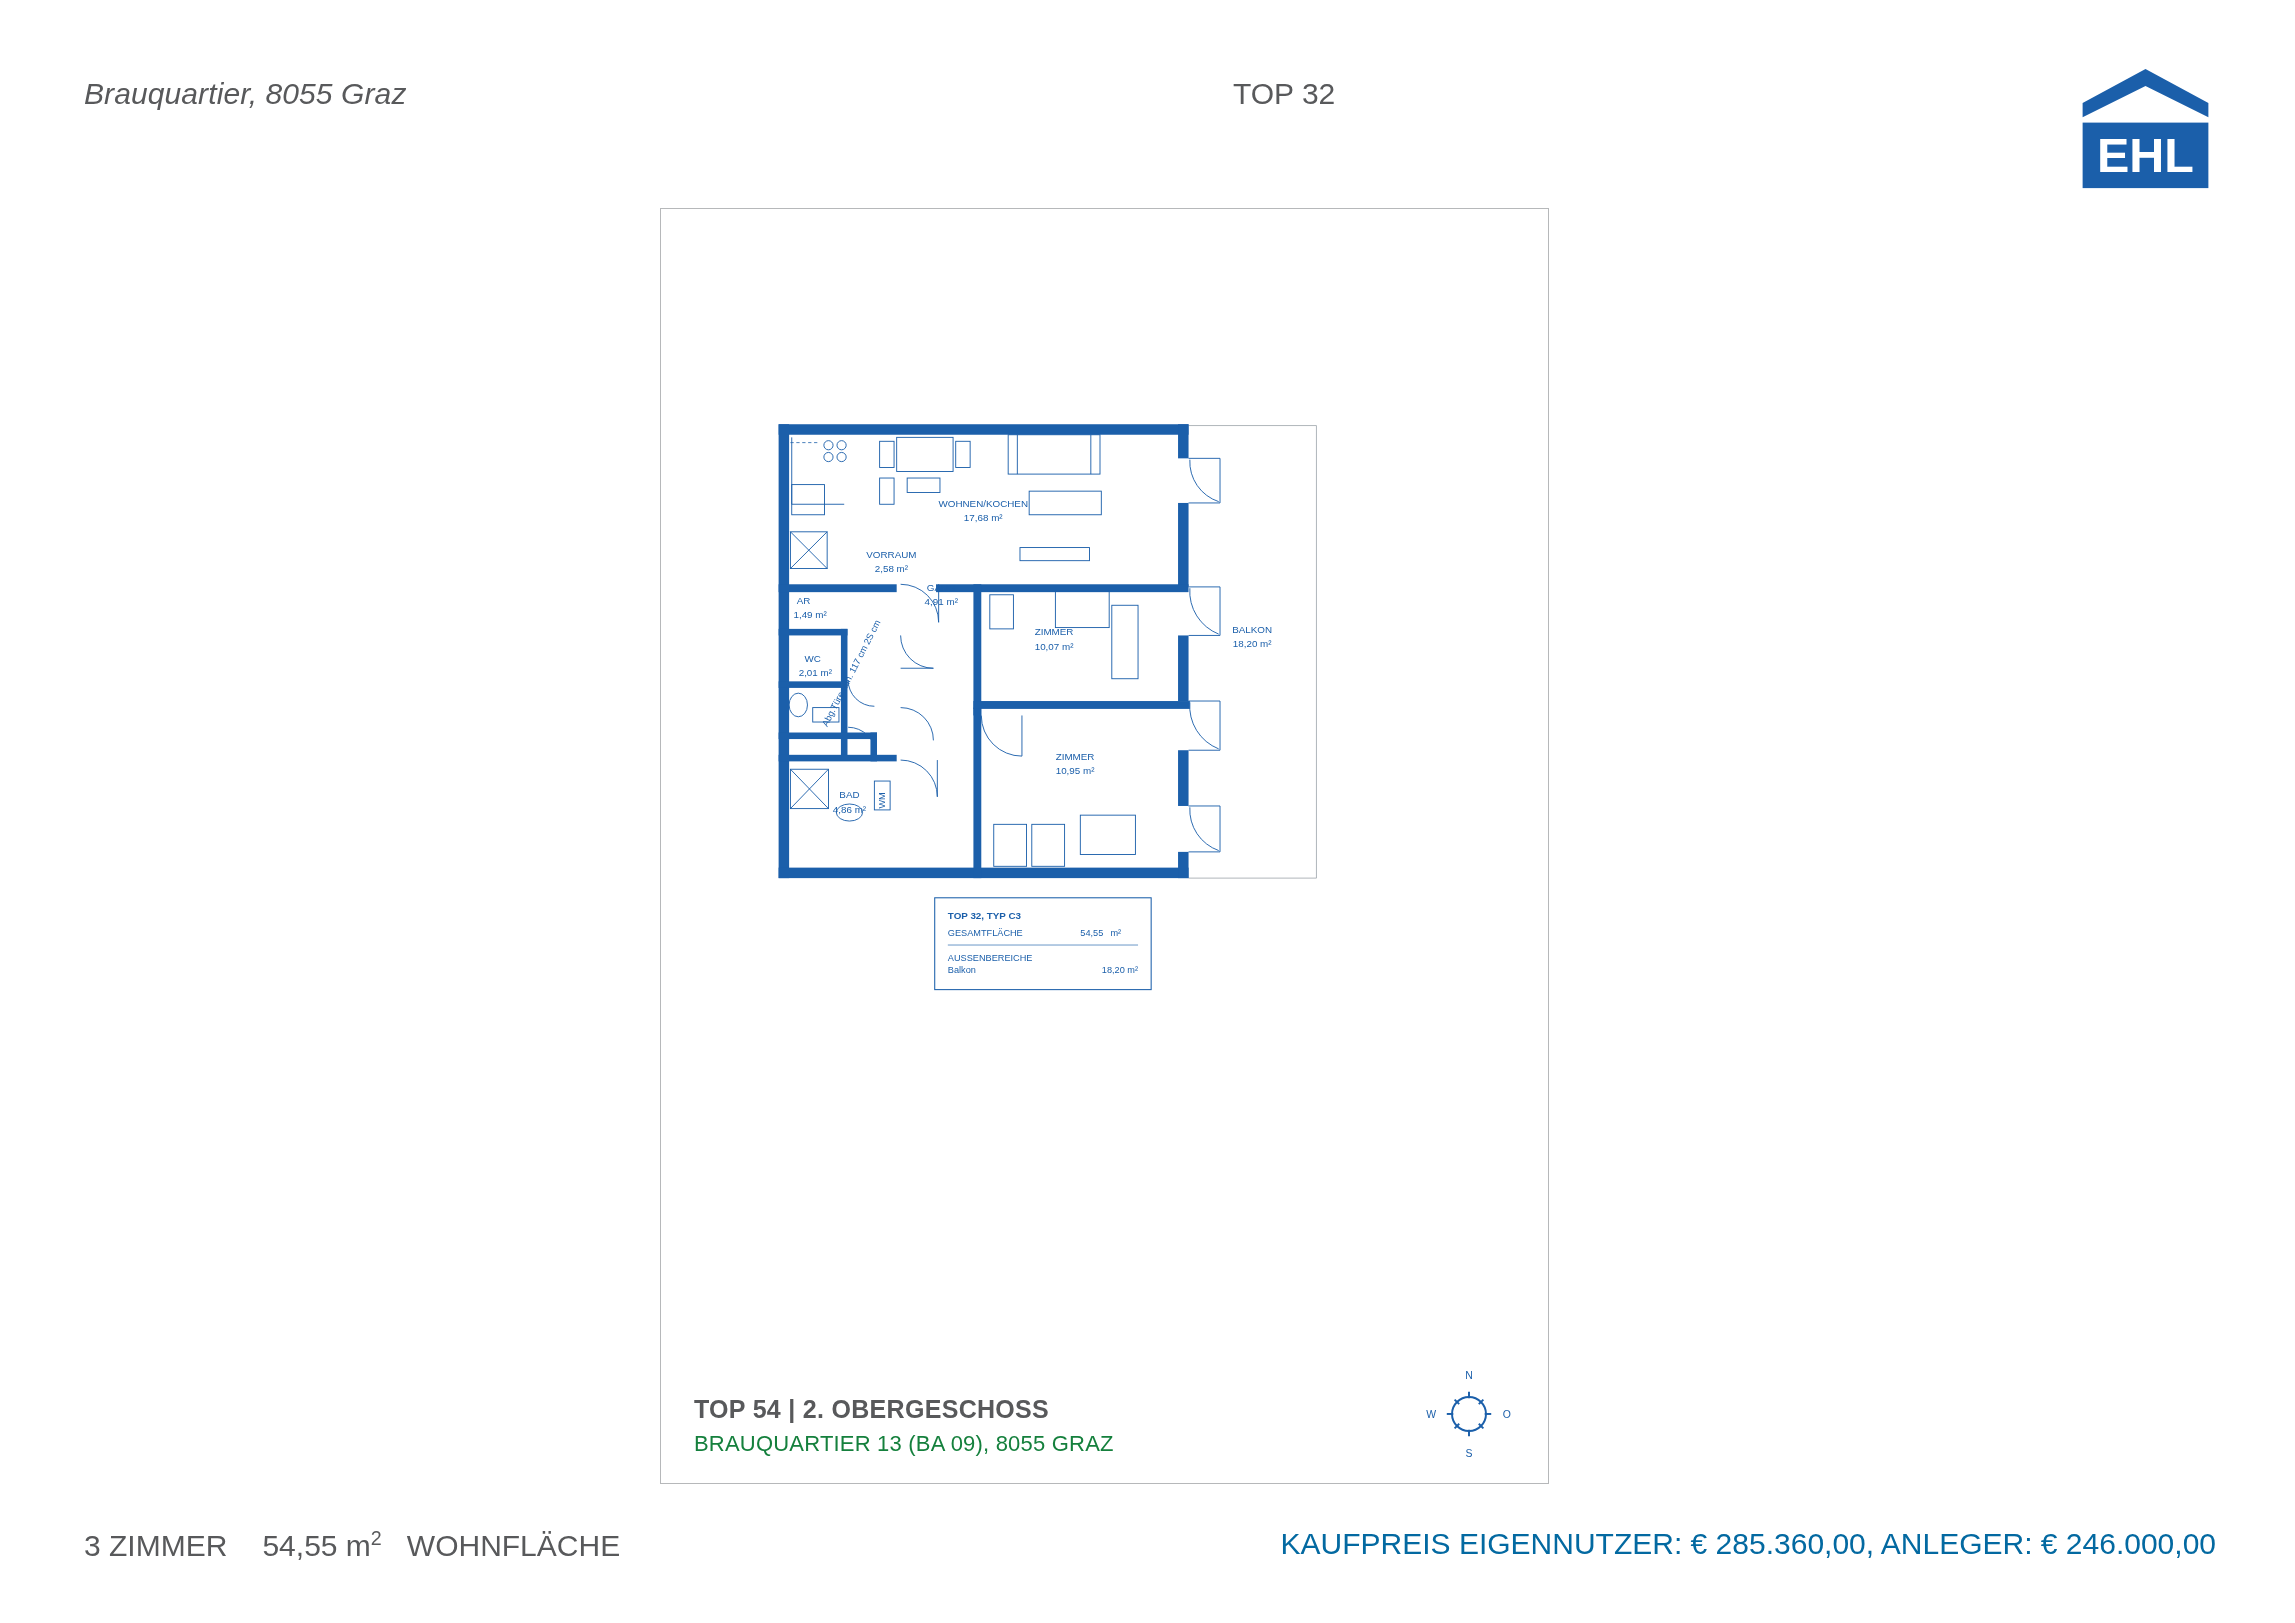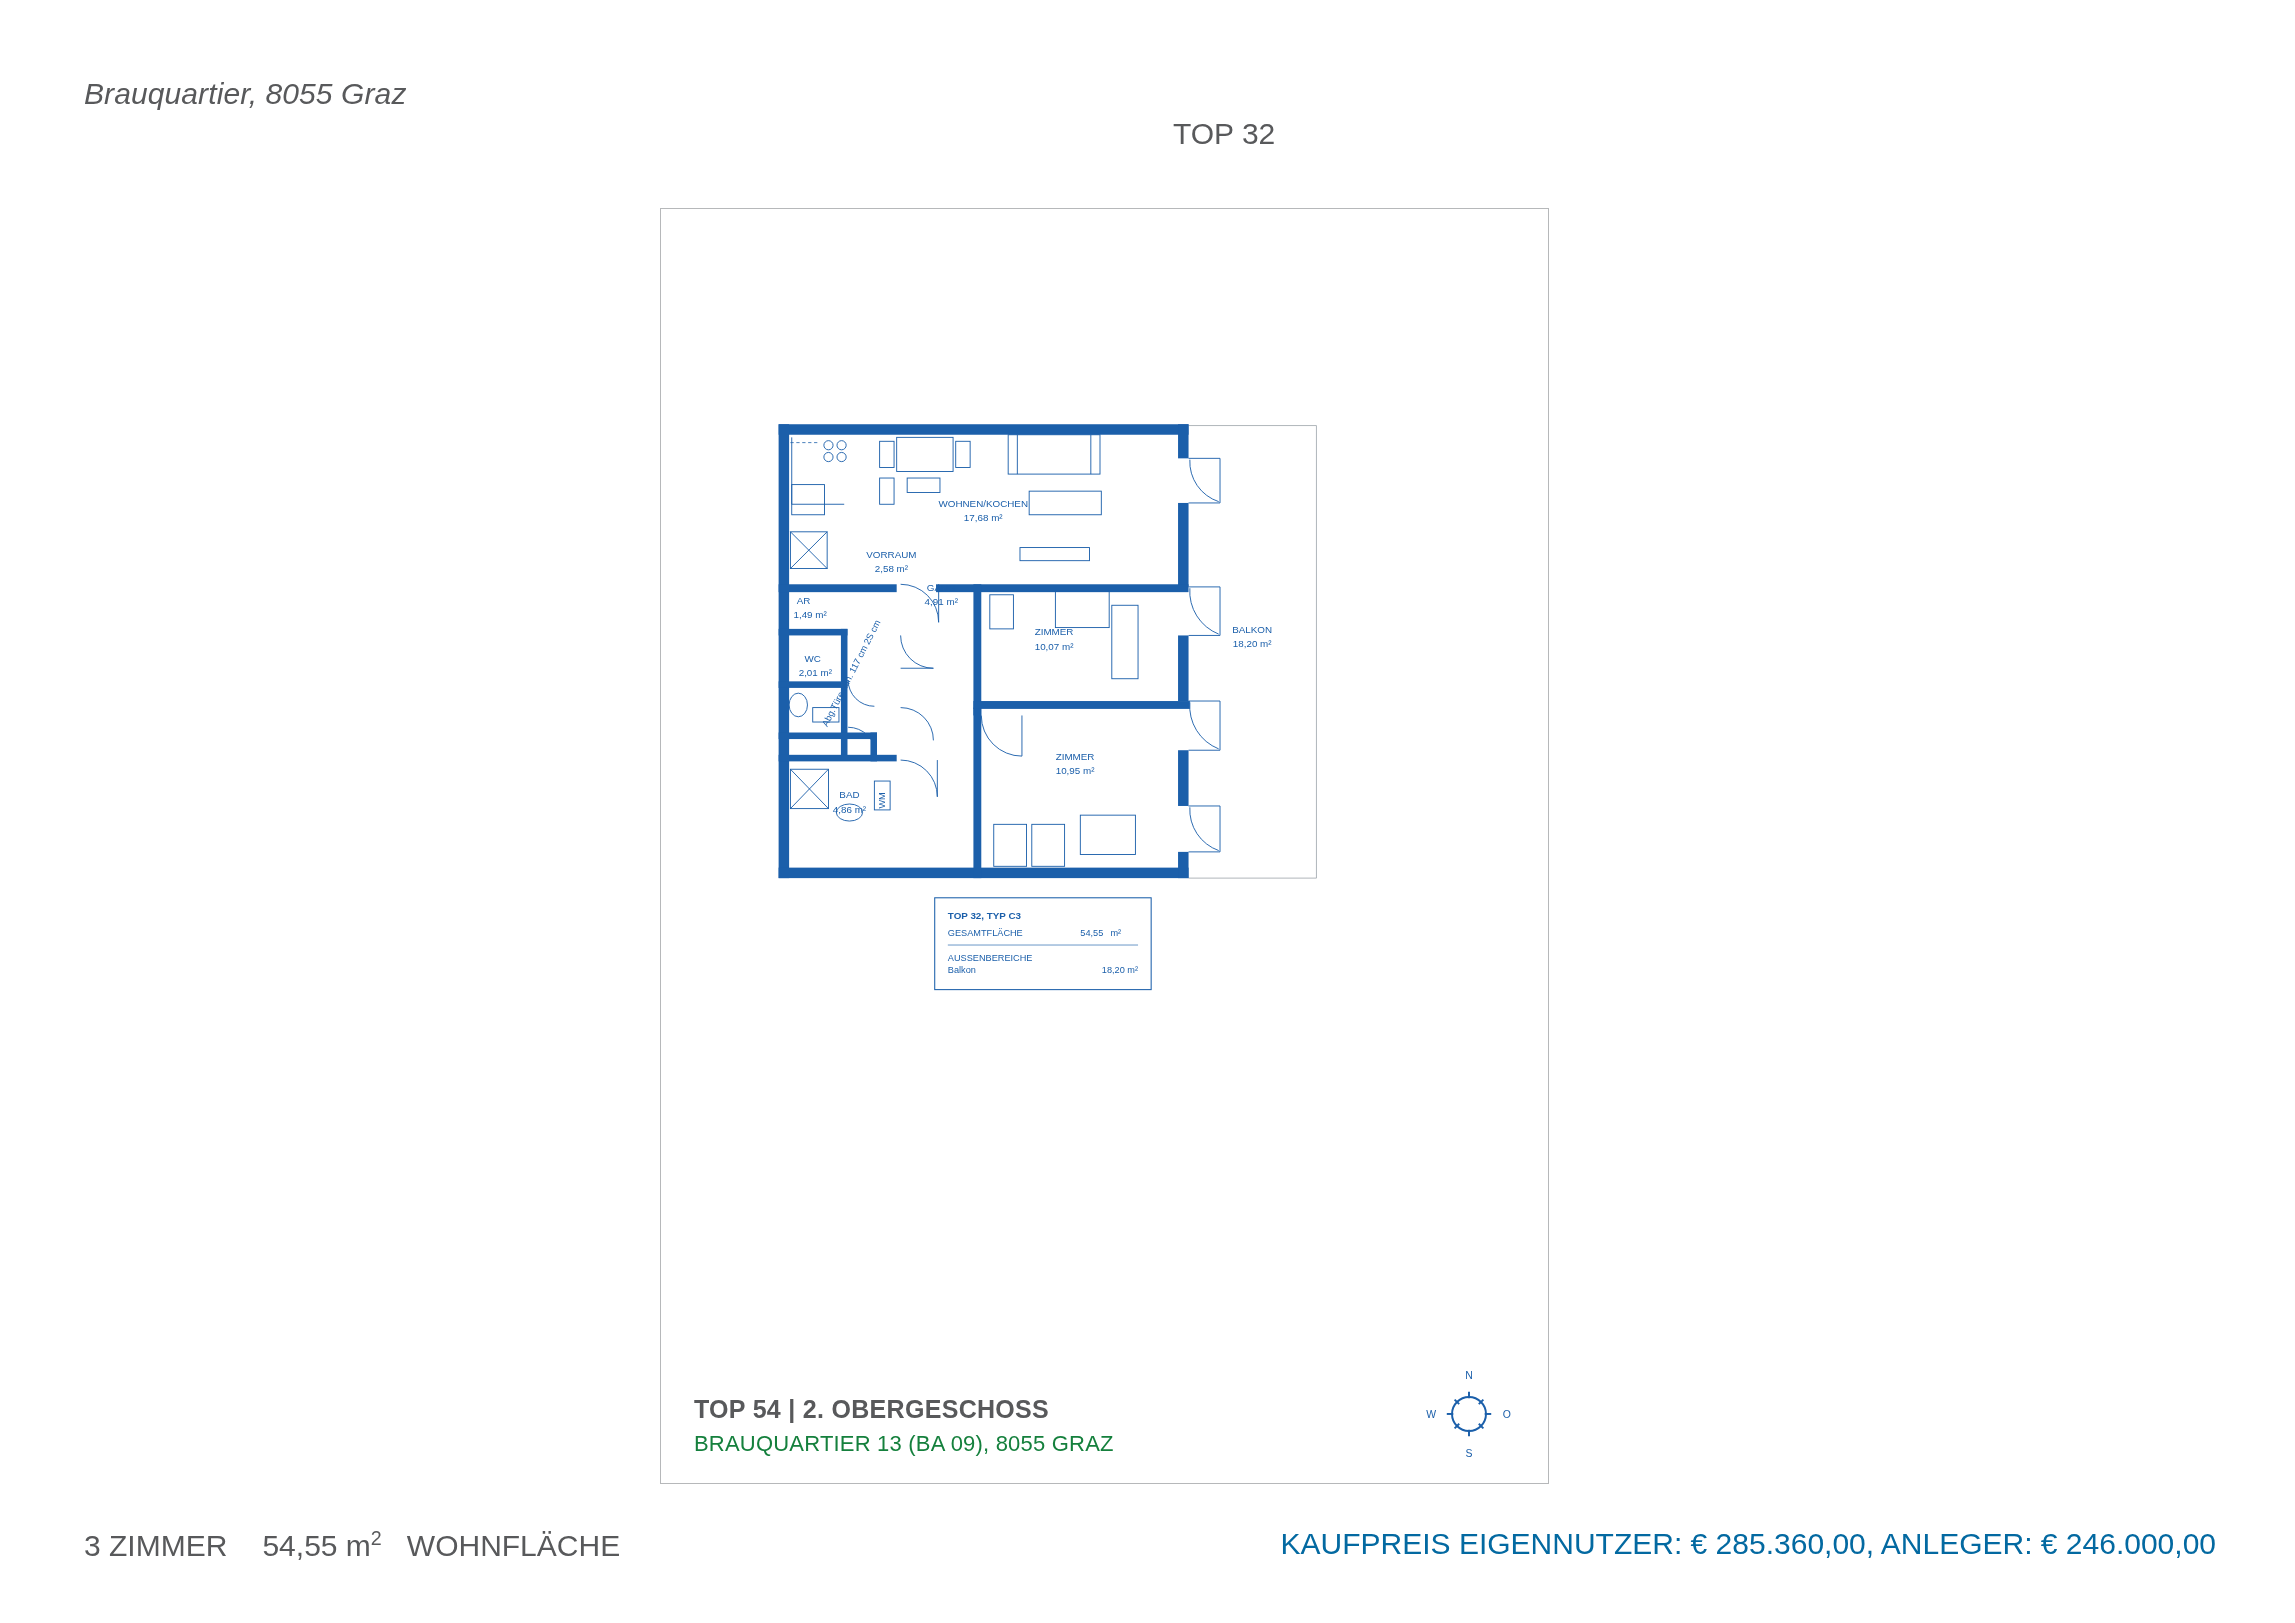--- a/index.html
+++ b/index.html
@@ -11,22 +11,22 @@
     color: #58595b;
     position: relative;
     overflow: hidden;
   }
   .header { position:absolute; top:0; left:0; width:2295px; height:216px; }
   #header-project {
     position:absolute; left:84px; top:77px;
     font-size:30px; color:#58595b; letter-spacing:0.1px; white-space:nowrap;font-style:italic;
   }
   #header-top {
-    position:absolute; left:1173px; top:77px;
-    font-size:30px; color:#58595b; white-space:nowrap;margin-top:40px;
+    position:absolute; left:1233px; top:77px;
+    font-size:30px; color:#58595b; white-space:nowrap;
   }
   
   .logo { position:absolute; right:84px; top:66px; width:131px; height:125px; }
   .logo svg { display:block; }
 
   
   .plan-frame {
     position:absolute; left:660px; top:208px; width:889px; height:1276px;
     border:1.3px solid #b6b8ba; background:#ffffff;
   }
@@ -59,20 +59,27 @@
   }
   .gapwide { display:inline-block; width:18.4px; }
 </style>
 </head>
 <body>
 
 <div class="header">
   <div id="header-project">Brauquartier, 8055 Graz</div>
   <div id="header-top">TOP 32</div>
 
+  <div class="logo">
+    <svg width="131" height="125" viewBox="0 0 200 190" xmlns="http://www.w3.org/2000/svg">
+      <path d="M4 56 L100 4 L196 56 L196 78 L100 30 L4 78 Z" fill="#1b5faa"></path>
+      <rect x="4" y="86" width="192" height="100" fill="#1b5faa"></rect>
+      <text x="100" y="162" text-anchor="middle" font-family="Liberation Sans, sans-serif" font-size="74" font-weight="bold" fill="#ffffff">EHL</text>
+    </svg>
+  </div>
 </div>
 
 <div class="plan-frame">
   <div class="plan-inner">
 
     <div class="fp">
       <svg width="656" height="669" viewBox="0 0 1000 1020" xmlns="http://www.w3.org/2000/svg">
         <defs>
           <style>
             .w  { fill:#1b5faa; }

